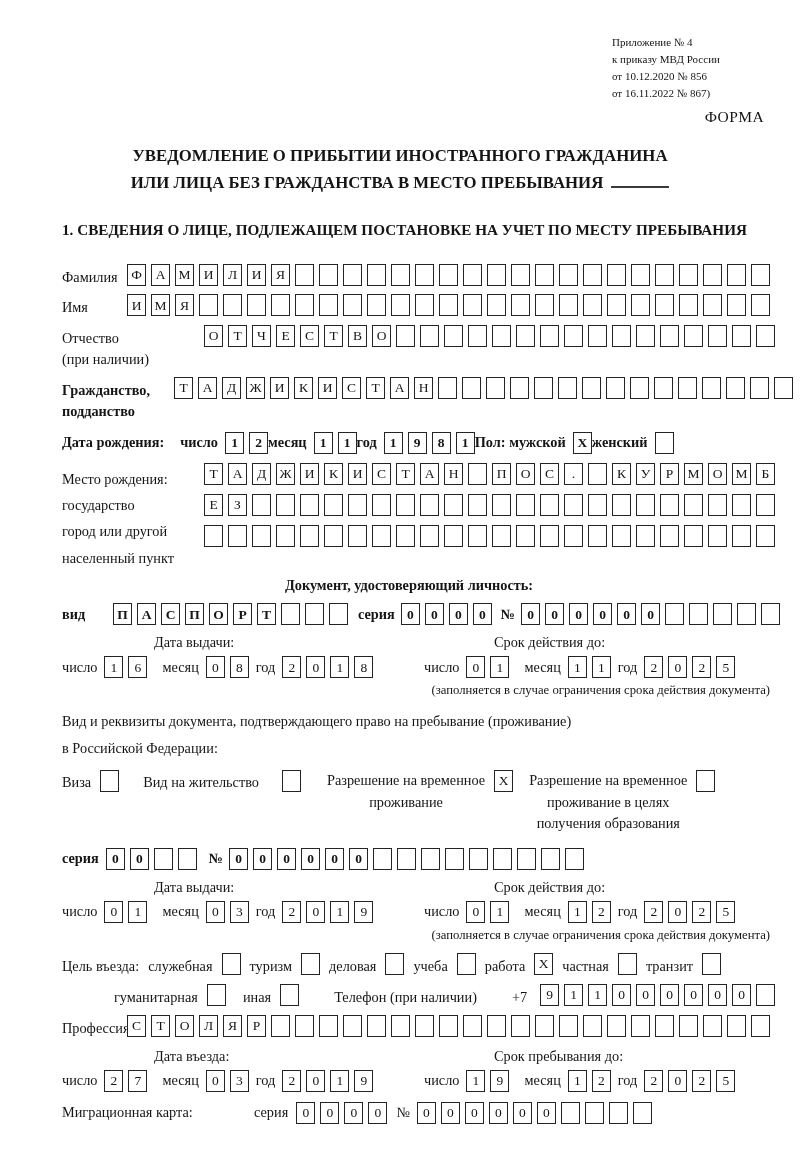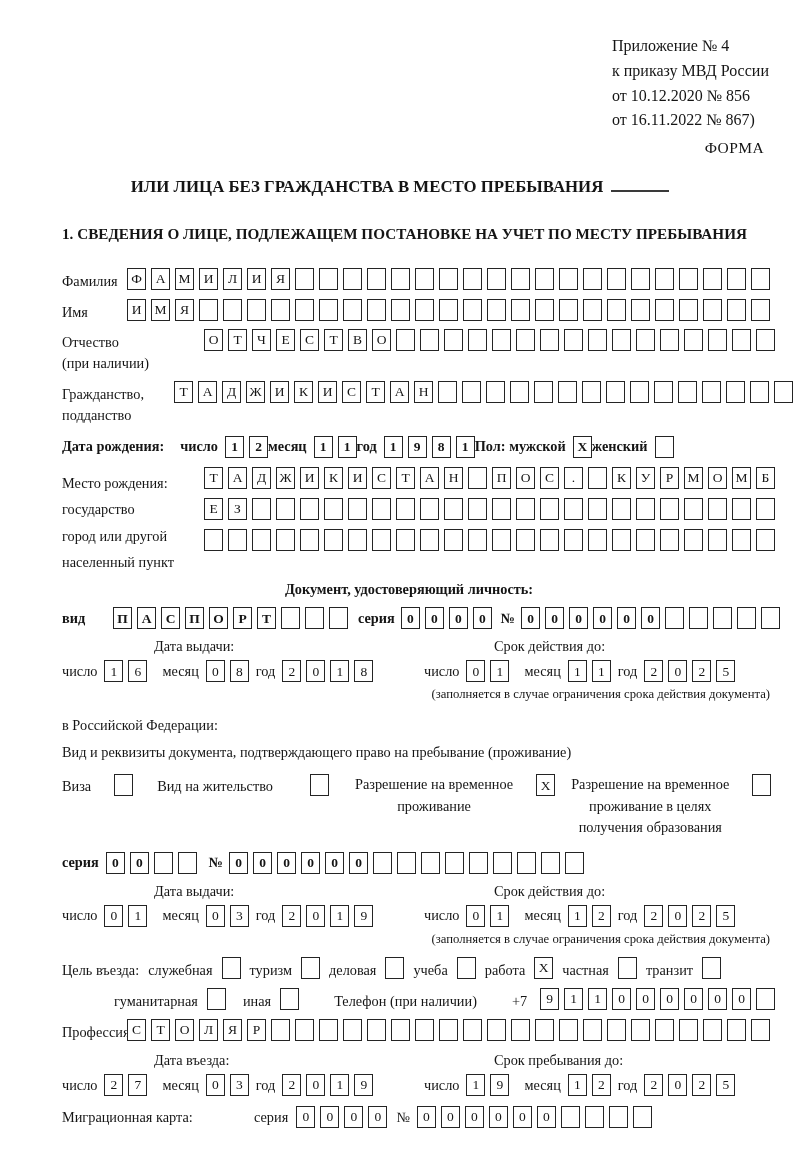--- a/index.html
+++ b/index.html
@@ -2,52 +2,52 @@
 <html><head>
 <meta charset="utf-8">
 <style>
   html,body{margin:0;padding:0;background:#e8e8e8;}
   .page{
     width:800px;height:1163px;margin:0 auto;background:#ffffff;color:#151515;
     font-family:"Liberation Serif","DejaVu Serif",serif;
     box-sizing:border-box;position:relative;padding-top:34px;overflow:hidden;
   }
   
-  .annex{margin-left:612px;font-size:16px;line-height:1.55;}
+  .annex{margin-left:612px;font-size:11px;line-height:1.55;}
   .forma{text-align:right;padding-right:36px;font-weight:normal;font-size:15.5px;margin-top:6px;letter-spacing:.4px;}
   
   .title{text-align:center;font-weight:bold;font-size:16.8px;margin-top:17px;line-height:1.6;}
   .blank-line{display:inline-block;width:58px;border-bottom:2.2px solid #3a3a3a;height:13px;margin-left:8px;}
   .sec-head{font-weight:bold;font-size:15.2px;margin:24px 0 0 62px;}
   
   .form{padding:25px 4px 0 62px;font-size:14.3px;}
   .cells{display:inline-flex;gap:5px;flex-shrink:0;}
   .cell{
     box-sizing:border-box;flex:0 0 19px;width:19px;height:22px;border:1.7px solid #242424;
     display:inline-flex;align-items:center;justify-content:center;
     font-size:13.5px;line-height:1;background:#fff;
   }
   .frow{display:flex;align-items:flex-start;margin-bottom:6px;}
   .frow .lab{flex-shrink:0;white-space:pre-line;line-height:1.5;padding-top:3px;}
-  .w65{width:65px;} .w142{width:142px;} .w112{width:112px;}
+  .w65{width:65px;} .w142{width:142px;} .w112{width:112px;font-weight:bold;}
   .inline-row{display:flex;align-items:center;margin:9px 0 9px;flex-wrap:nowrap;font-weight:bold;}
   .inline-row .sub{margin:0 7px 0 0;}
   .gap14{margin-left:14px;} .gap10{margin-left:10px;} .gap16{margin-left:16px;}
   .bp-rows .cells{margin-bottom:9px;display:flex;}
   .doc-head{text-align:center;font-weight:bold;font-size:14.3px;margin:3px 40px 9px 0;}
   .datepair{display:flex;margin:9px 0 2px;}
   .dp-left{width:352px;flex-shrink:0;}
   .dp-right{margin-left:10px;}
   .dp-head{padding-left:92px;margin-bottom:5px;}
   .dp-head2{padding-left:70px;margin-bottom:5px;}
   .dp-line{display:flex;align-items:center;gap:7px;}
   .note-right{text-align:right;padding-right:26px;font-size:12.7px;margin:5px 0 10px;}
   .intro{line-height:1.85;margin-top:2px;}
   .options{display:flex;align-items:flex-start;margin:9px 0 13px;}
-  .opt{display:flex;align-items:flex-start;gap:23px;}
+  .opt{display:flex;align-items:flex-start;gap:9px;}
   .opt-label{white-space:pre-line;line-height:1.5;padding-top:2px;}
   .opt-center .opt-label{text-align:center;padding-top:0;}
   .o2{margin-left:24px;} .o3{margin-left:26px;} .o4{margin-left:16px;}
   .purpose-row{display:flex;align-items:flex-end;gap:9px;margin-bottom:9px;flex-wrap:nowrap;}
   .indent52{padding-left:52px;}
   .phone-label{margin-left:26px;} .phone-prefix{margin-left:26px;margin-right:4px;}
   .mc-row{display:flex;align-items:center;margin:10px 0 10px;}
   .ml8{margin-left:8px;} .ml10{margin-left:10px;}
 </style>
 </head>
@@ -58,20 +58,21 @@
   <div class="annex">
     <div>Приложение № 4</div>
     <div>к приказу МВД России</div>
     <div>от 10.12.2020 № 856</div>
     <div>от 16.11.2022 № 867)</div>
   </div>
 
   <div class="forma">ФОРМА</div>
 
   <div class="title">
+    <div>УВЕДОМЛЕНИЕ О ПРИБЫТИИ ИНОСТРАННОГО ГРАЖДАНИНА</div>
     <div><span>ИЛИ ЛИЦА БЕЗ ГРАЖДАНСТВА В МЕСТО ПРЕБЫВАНИЯ</span><span class="blank-line"></span></div>
   </div>
 
   <div class="sec-head">1. СВЕДЕНИЯ О ЛИЦЕ, ПОДЛЕЖАЩЕМ ПОСТАНОВКЕ НА УЧЕТ ПО МЕСТУ ПРЕБЫВАНИЯ</div>
 
   <div class="form">
 
     <div class="frow">
       <span class="lab w65">Фамилия</span>
       <span class="cells">
@@ -399,22 +400,22 @@
               <span class="cell">0</span>
               <span class="cell">2</span>
               <span class="cell">5</span>
             </span>
         </div>
       </div>
     </div>
     <div class="note-right">(заполняется в случае ограничения срока действия документа)</div>
 
     <div class="intro">
+      <div>Вид и реквизиты документа, подтверждающего право на пребывание (проживание)</div>
       <div>в Российской Федерации:</div>
-      <div>Вид и реквизиты документа, подтверждающего право на пребывание (проживание)</div>
     </div>
 
     <div class="options">
       <div class="opt">
         <span class="opt-label">Виза</span>
         <span class="cells">
             <span class="cell"></span>
           </span>
       </div>
       <div class="opt o2">

